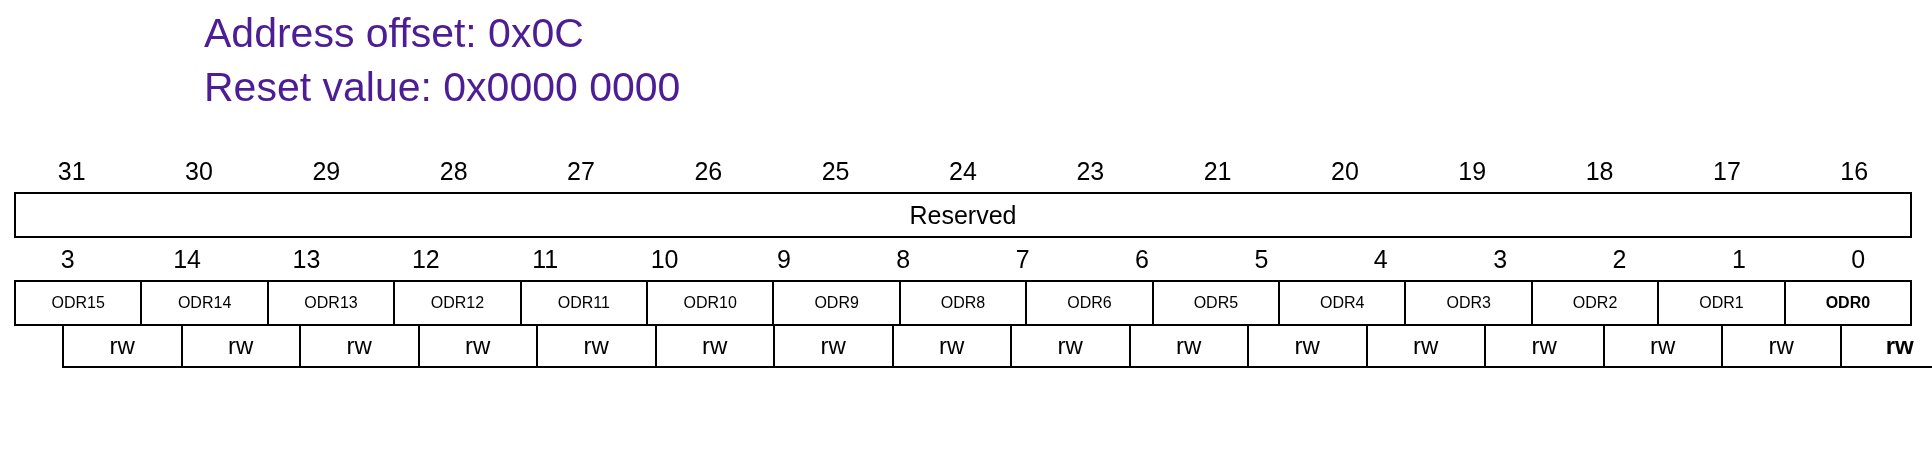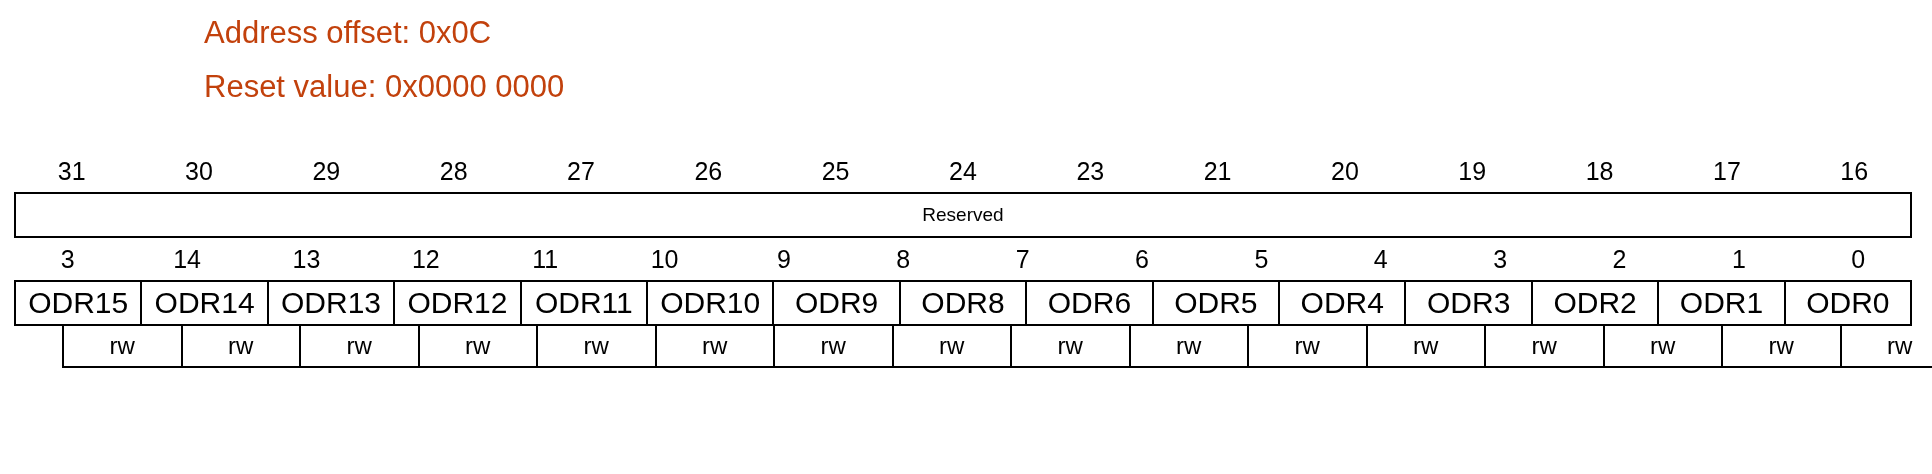--- a/index.html
+++ b/index.html
@@ -23,24 +23,24 @@
   }
 
   
   .header {
     position: absolute;
     left: 204px;
     top: 6px;
     width: 1500px;
   }
   .header-line {
-    font-size: 31px;
+    font-size: 41px;
     line-height: 54px;
     white-space: nowrap;
-    color: #c2410c;
+    color: #4c1d95;
   }
 
   
   .register {
     position: absolute;
     left: 14px;
     top: 150px;
     width: 1898px;
   }
 
@@ -60,21 +60,21 @@
   .band {
     width: 100%;
     box-sizing: border-box;
     border: 2px solid #000000;
     height: 46px;
     display: flex;
     align-items: center;
     justify-content: center;
   }
   .band-label {
-    font-size: 19px;
+    font-size: 25px;
     line-height: 30px;
     white-space: nowrap;
   }
 
   .cells-row {
     display: flex;
     width: 100%;
     box-sizing: border-box;
     border: 2px solid #000000;
   }
@@ -85,23 +85,24 @@
   .cell {
     flex: 1 1 0;
     box-sizing: border-box;
     border-right: 2px solid #000000;
     text-align: center;
     white-space: nowrap;
     overflow: hidden;
   }
   .cell:last-child {
     border-right: none;
+    font-weight: bold;
   }
   .cell-field {
-    font-size: 30px;
+    font-size: 16px;
     line-height: 42px;
   }
   .cell-access {
     font-size: 24px;
     line-height: 40px;
   }
 </style>
 </head>
 <body>
 

